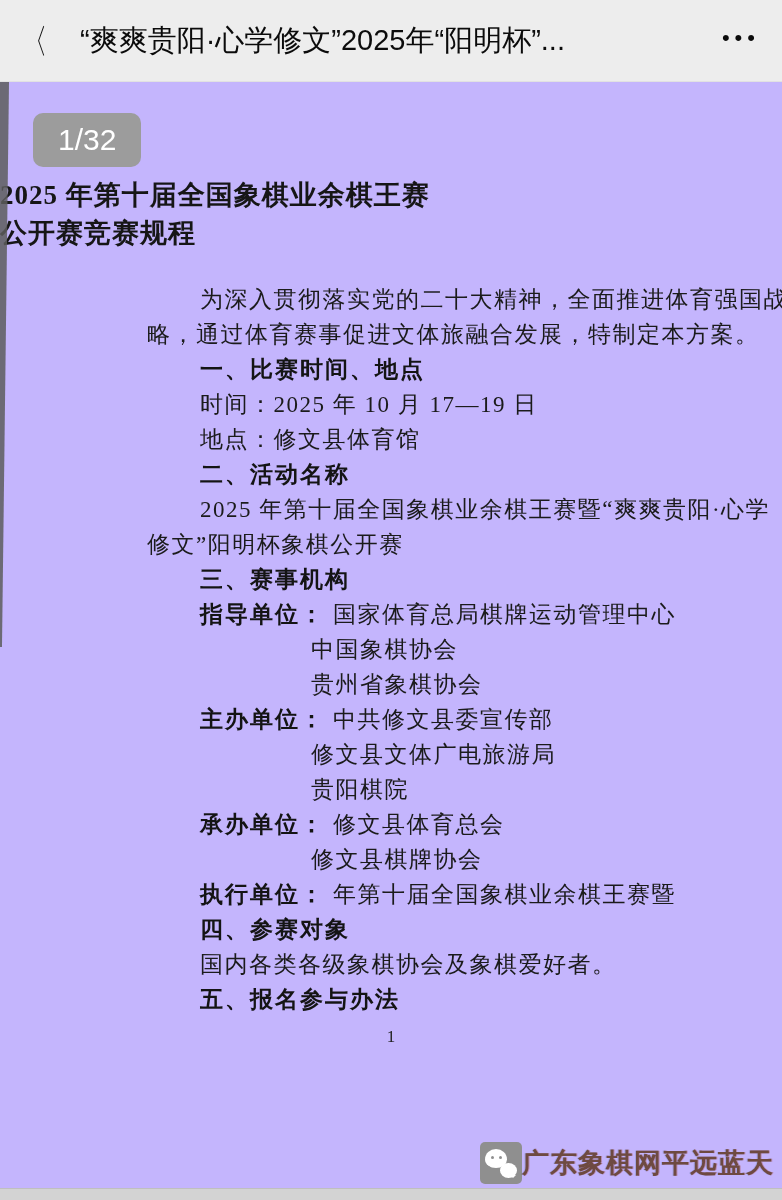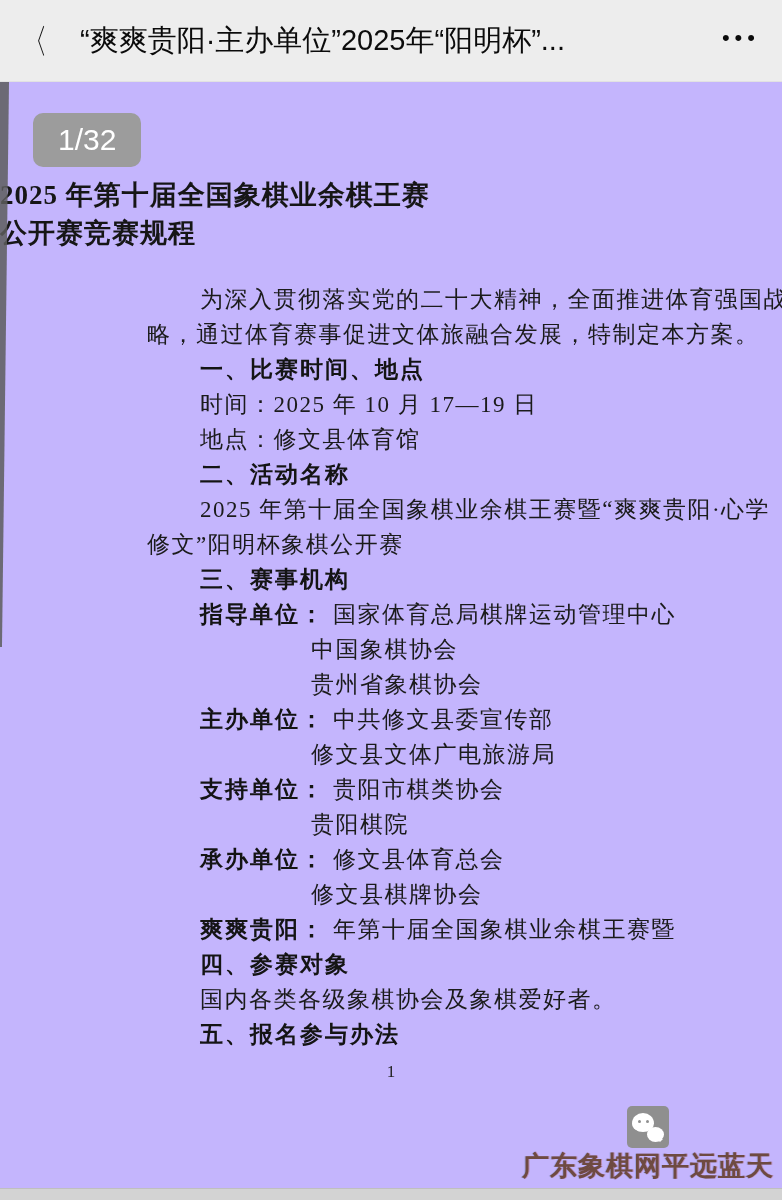--- a/index.html
+++ b/index.html
@@ -78,21 +78,21 @@
   .val { margin-left:8px; }
 
   .page-num {
     text-align:center; margin-top:10px;
     font-size:17px; color:#222; letter-spacing:0;
   }
 
   
   .watermark {
     position:absolute; right:8px; bottom:4px;
-    display:flex; align-items:center; flex-direction:column;
+    display:flex; align-items:center; 
   }
   .wx-icon {
     position:relative; width:42px; height:42px;
     background:#8f8f8f; border-radius:5px; flex:0 0 auto;
   }
   .wx-icon .b1 {
     position:absolute; left:5px; top:7px; width:22px; height:19px;
     background:#ffffff; border-radius:50% 50% 50% 50%/55% 55% 45% 45%;
   }
   .wx-icon .b1:after {
@@ -123,21 +123,21 @@
     background:#d3d3d3; border-top:1px solid #bfbfbf;
   }
 </style>
 </head>
 <body>
 
 <div class="screen">
 
   <header class="navbar">
     <span class="back-btn">〈</span>
-    <div class="nav-title">“爽爽贵阳·主办单位”2025年“阳明杯”...</div>
+    <div class="nav-title">“爽爽贵阳·心学修文”2025年“阳明杯”...</div>
     <span class="menu-btn">•••</span>
   </header>
 
   <main class="page">
     <div class="edge-artifact"></div>
 
     <div class="badge">1/32</div>
 
     <div class="doc-title">
       <div>2025 年第十届全国象棋业余棋王赛</div>
@@ -152,25 +152,24 @@
         <div class="line body ind-para">地点：修文县体育馆</div>
         <div class="line heading ind-para">二、活动名称</div>
         <div class="line body ind-para">2025 年第十届全国象棋业余棋王赛暨“爽爽贵阳·心学</div>
         <div class="line body ind-none">修文”阳明杯象棋公开赛</div>
         <div class="line heading ind-para">三、赛事机构</div>
         <div class="line labeled ind-para"><span class="lab">指导单位：</span><span class="val">国家体育总局棋牌运动管理中心</span></div>
         <div class="line body ind-value">中国象棋协会</div>
         <div class="line body ind-value">贵州省象棋协会</div>
         <div class="line labeled ind-para"><span class="lab">主办单位：</span><span class="val">中共修文县委宣传部</span></div>
         <div class="line body ind-value">修文县文体广电旅游局</div>
-        <div class="line labeled ind-para"><span class="lab">支持单位：</span><span class="val">贵阳市棋类协会</span></div>
         <div class="line body ind-value">贵阳棋院</div>
         <div class="line labeled ind-para"><span class="lab">承办单位：</span><span class="val">修文县体育总会</span></div>
         <div class="line body ind-value">修文县棋牌协会</div>
-        <div class="line labeled ind-para"><span class="lab">爽爽贵阳：</span><span class="val">年第十届全国象棋业余棋王赛暨</span></div>
+        <div class="line labeled ind-para"><span class="lab">执行单位：</span><span class="val">年第十届全国象棋业余棋王赛暨</span></div>
         <div class="line heading ind-para">四、参赛对象</div>
         <div class="line body ind-para">国内各类各级象棋协会及象棋爱好者。</div>
         <div class="line heading ind-para">五、报名参与办法</div>
       </div>
 
     <div class="page-num">1</div>
 
     <div class="watermark">
       <span class="wx-icon">
         <span class="b1"></span>

